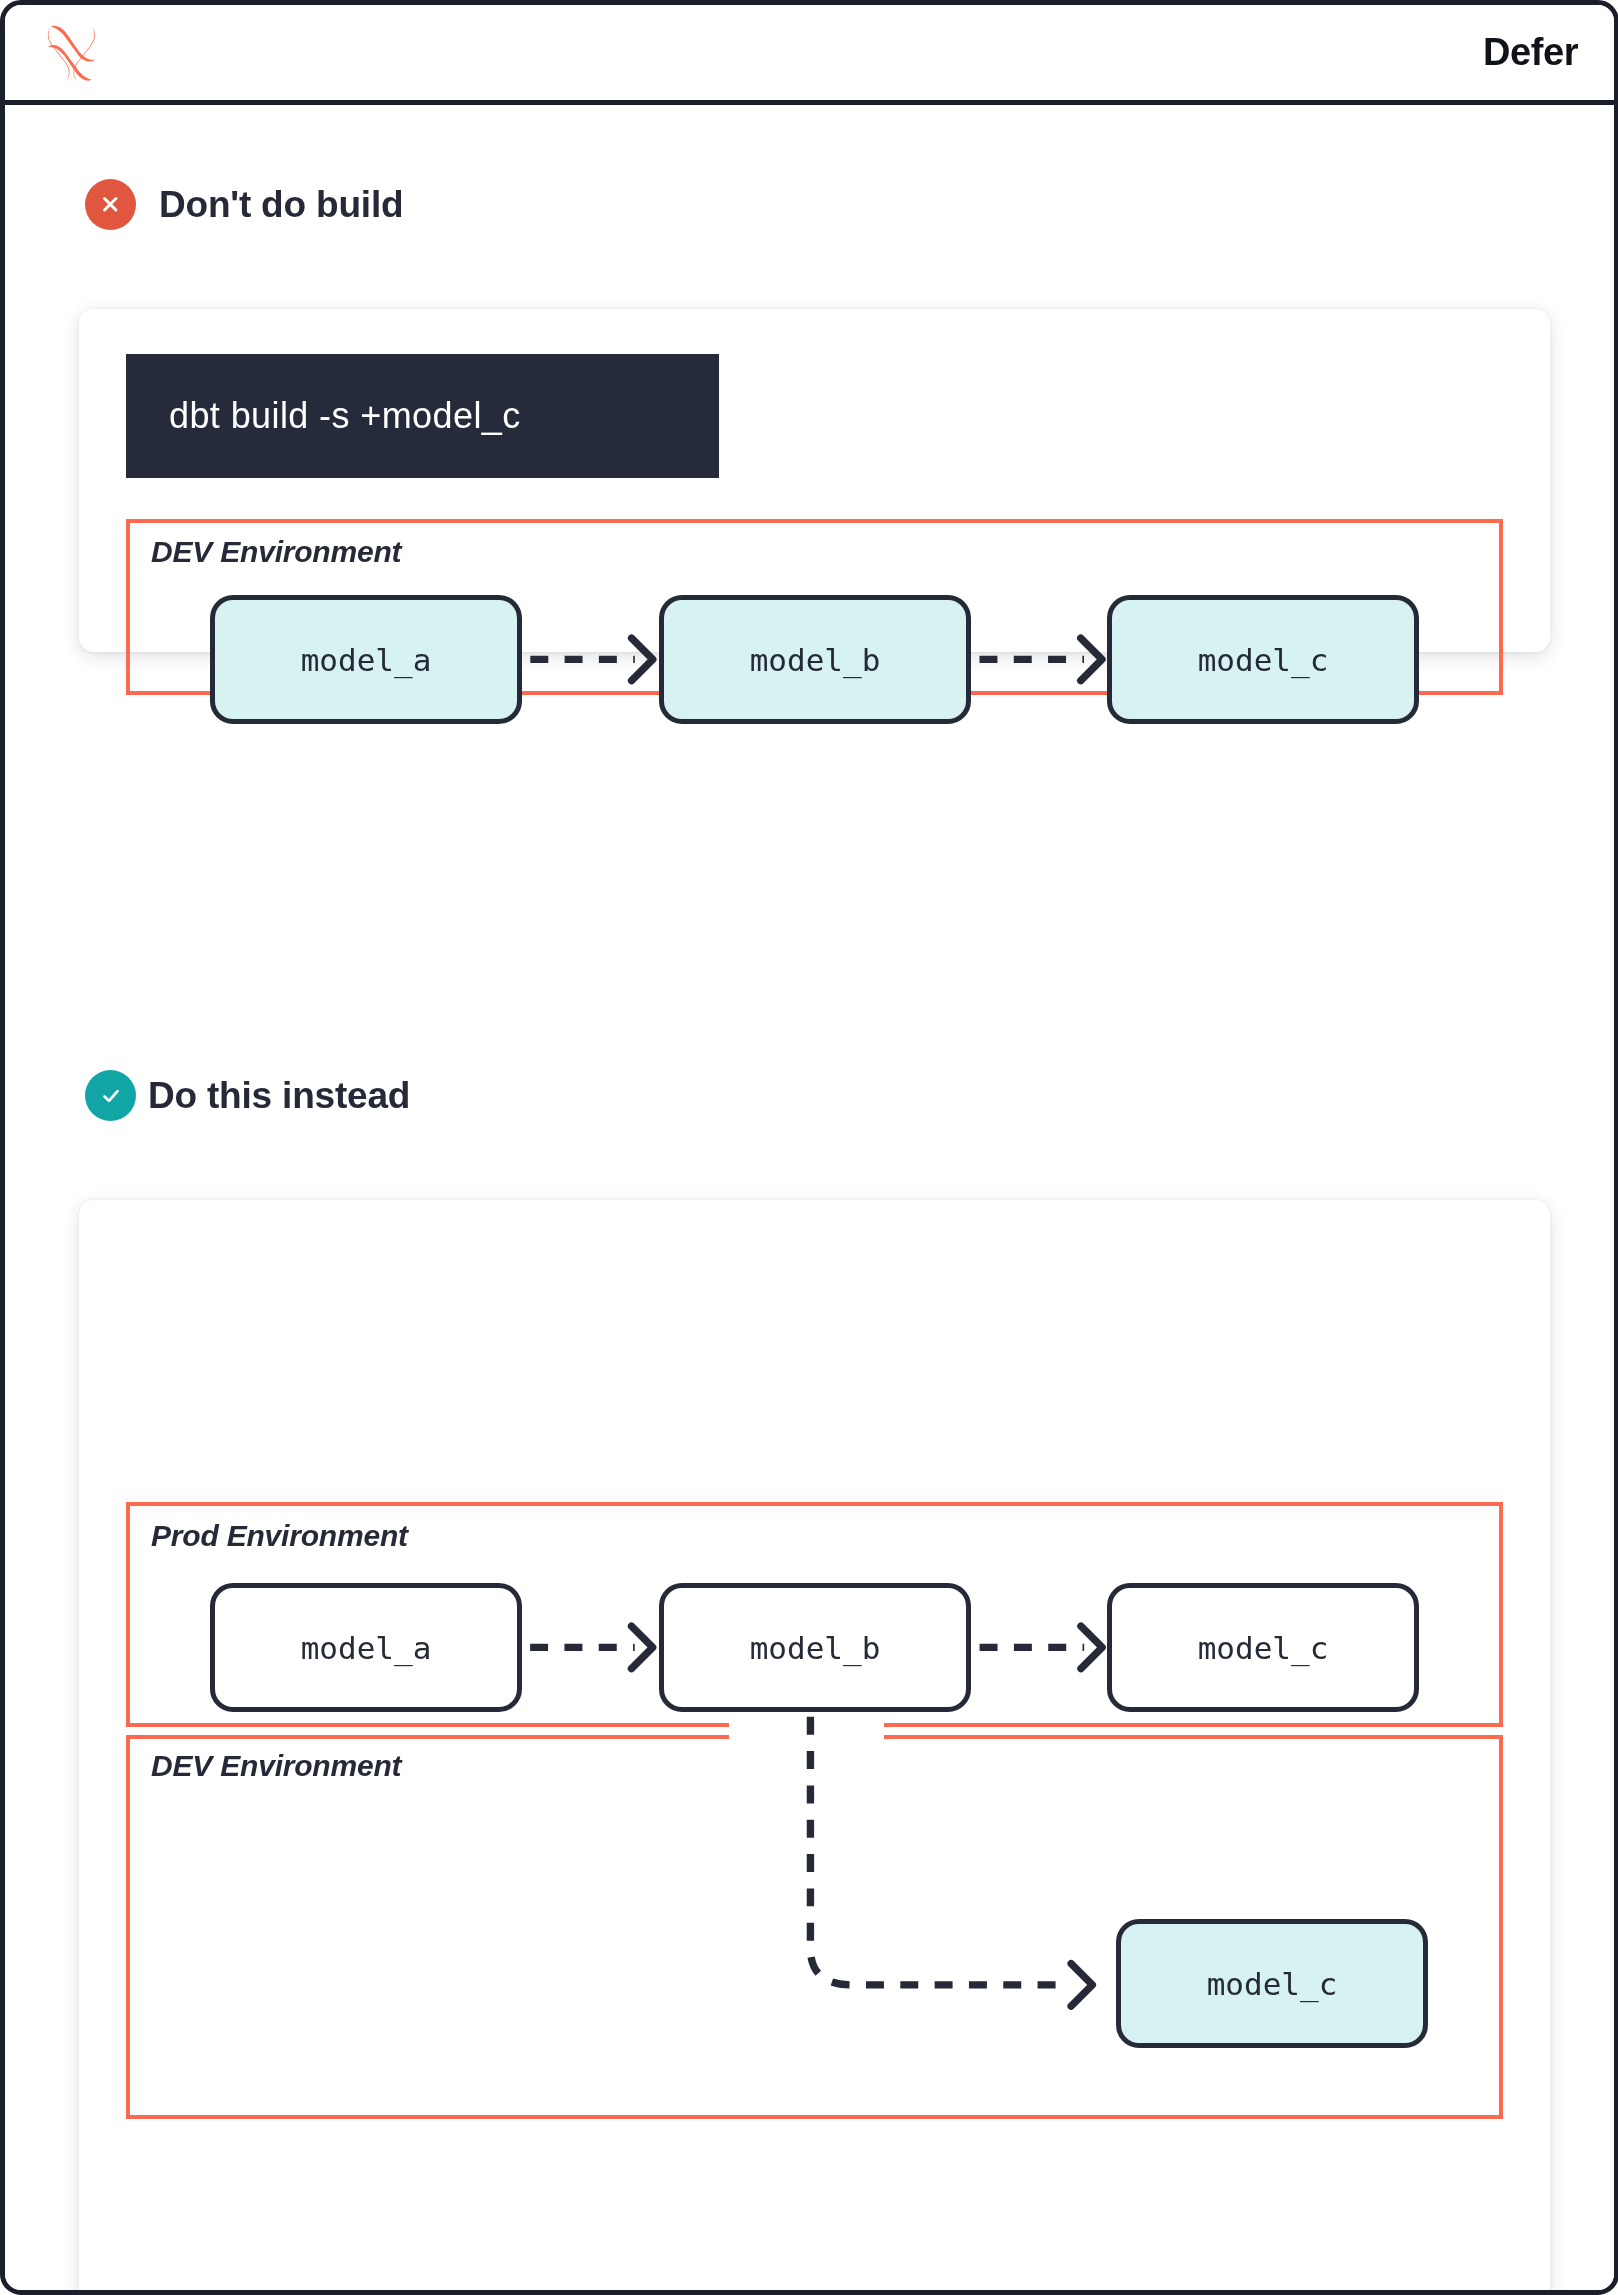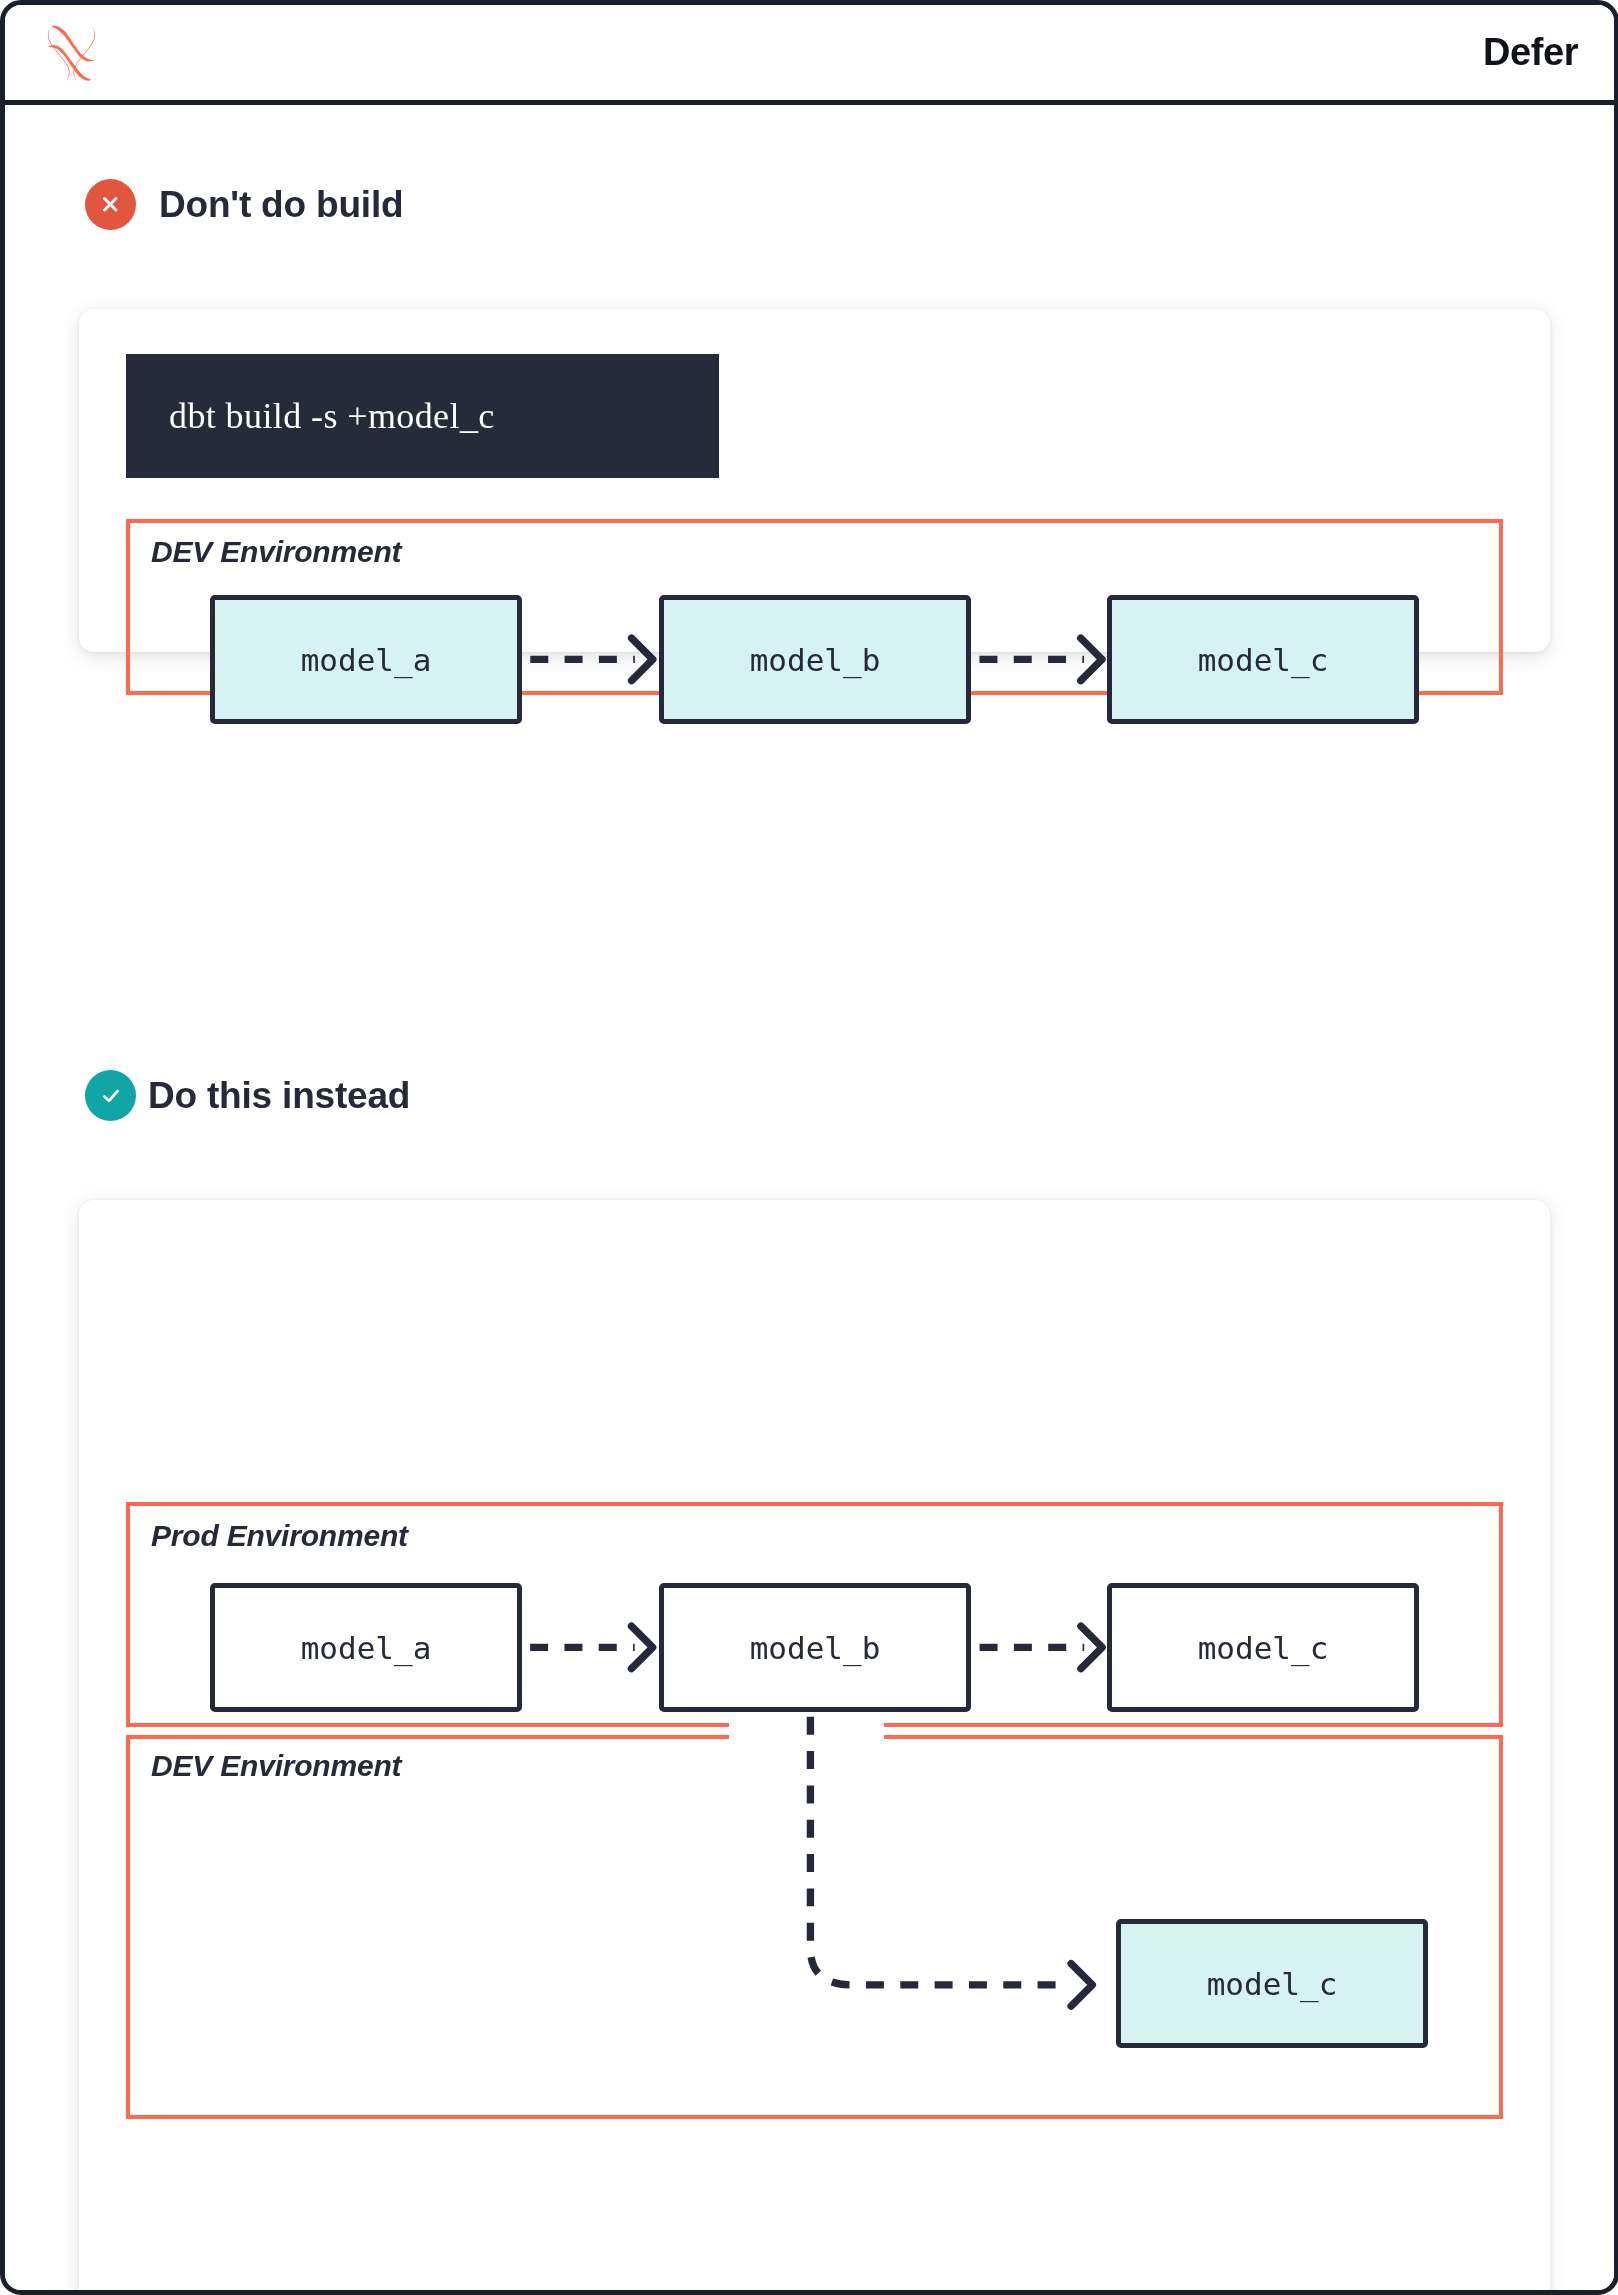--- a/index.html
+++ b/index.html
@@ -86,21 +86,21 @@
     background: #ffffff;
     border-radius: 14.7px;
     box-shadow: 0 4.1px 18px rgba(30,35,55,0.13), 0 0.8px 3.3px rgba(30,35,55,0.07);
   }
 
   
   .code-block {
     position: absolute;
     background: #262b3b;
     color: #ffffff;
-    font-family: Liberation Serif, serif;
+    font-family: Liberation Sans, sans-serif;
     display: flex;
     align-items: center;
     padding-left: 43px;
     font-size: 36px;
     letter-spacing: 0.4px;
     white-space: pre;
   }
 
   
   .env-box {
@@ -115,21 +115,21 @@
     font-weight: 700;
     color: #262a38;
     letter-spacing: -0.2px;
     white-space: nowrap;
   }
 
   
   .node {
     position: absolute;
     border: 5.7px solid #262a38;
-    border-radius: 5px;
+    border-radius: 23px;
     display: flex;
     align-items: center;
     justify-content: center;
     font-family: "DejaVu Sans Mono", "Liberation Mono", monospace;
     font-size: 31px;
     color: #262a38;
     letter-spacing: 0px;
   }
   .node.teal  { background: #d6f2f1; }
   .node.white { background: #ffffff; }

